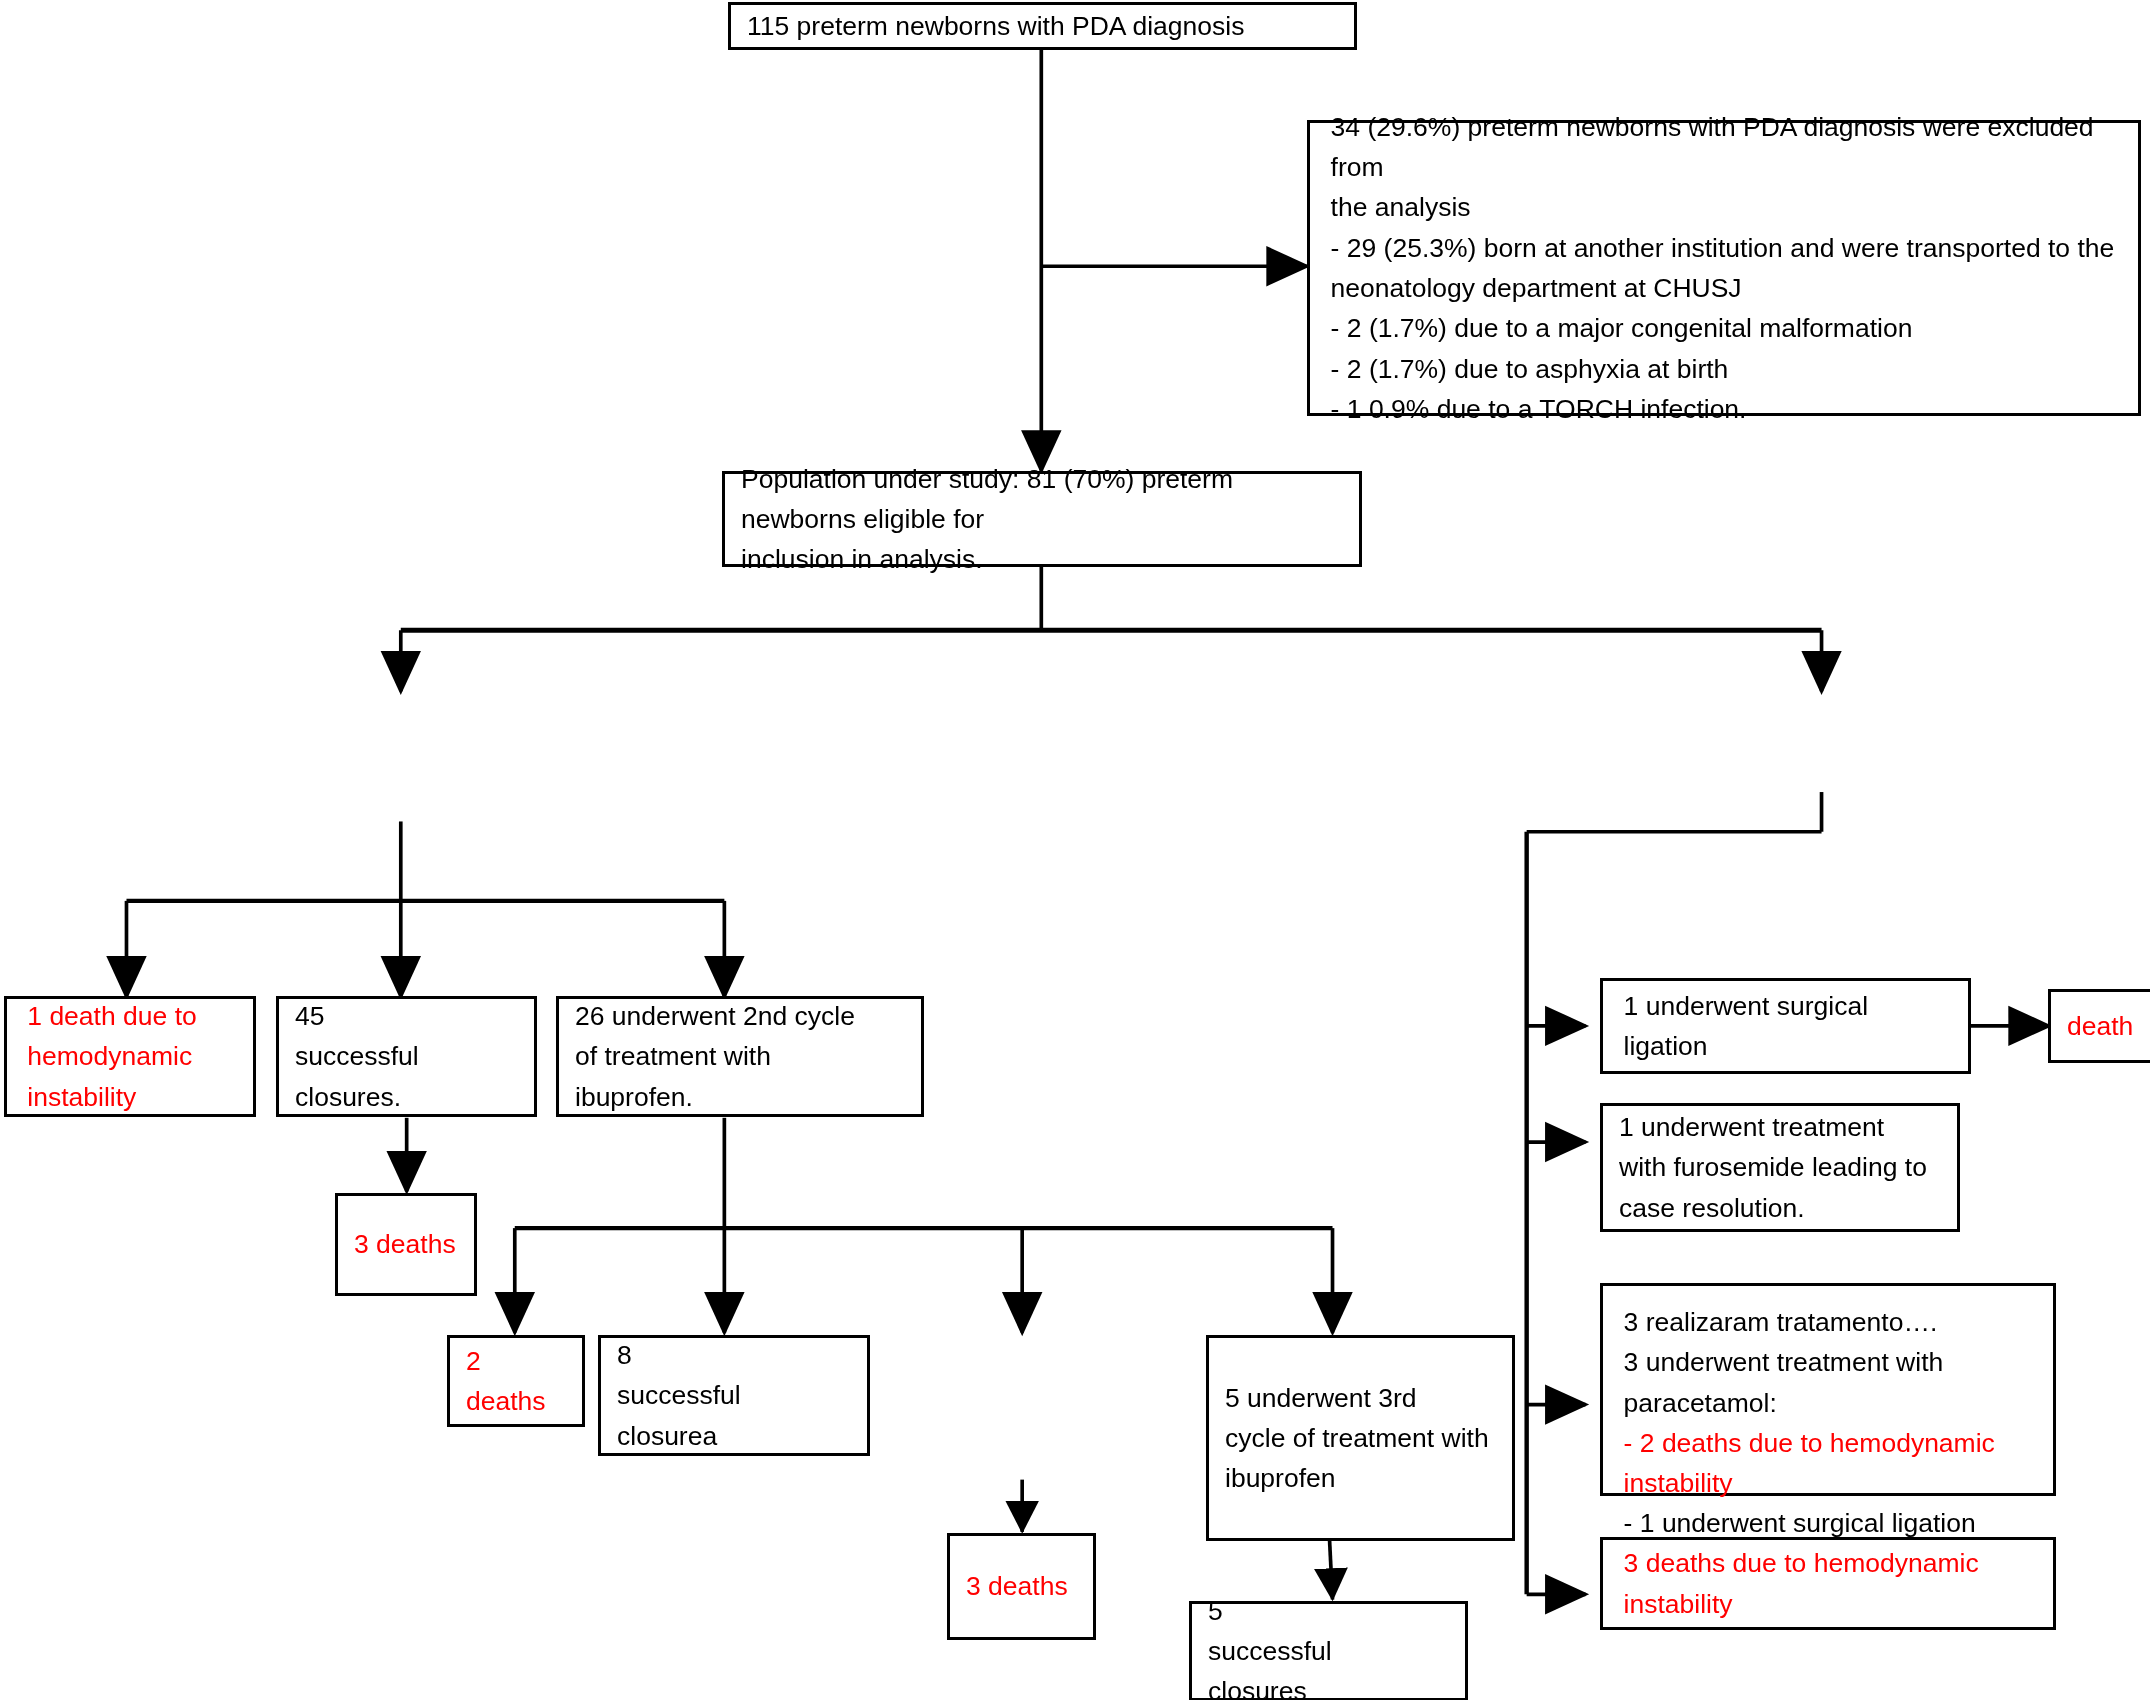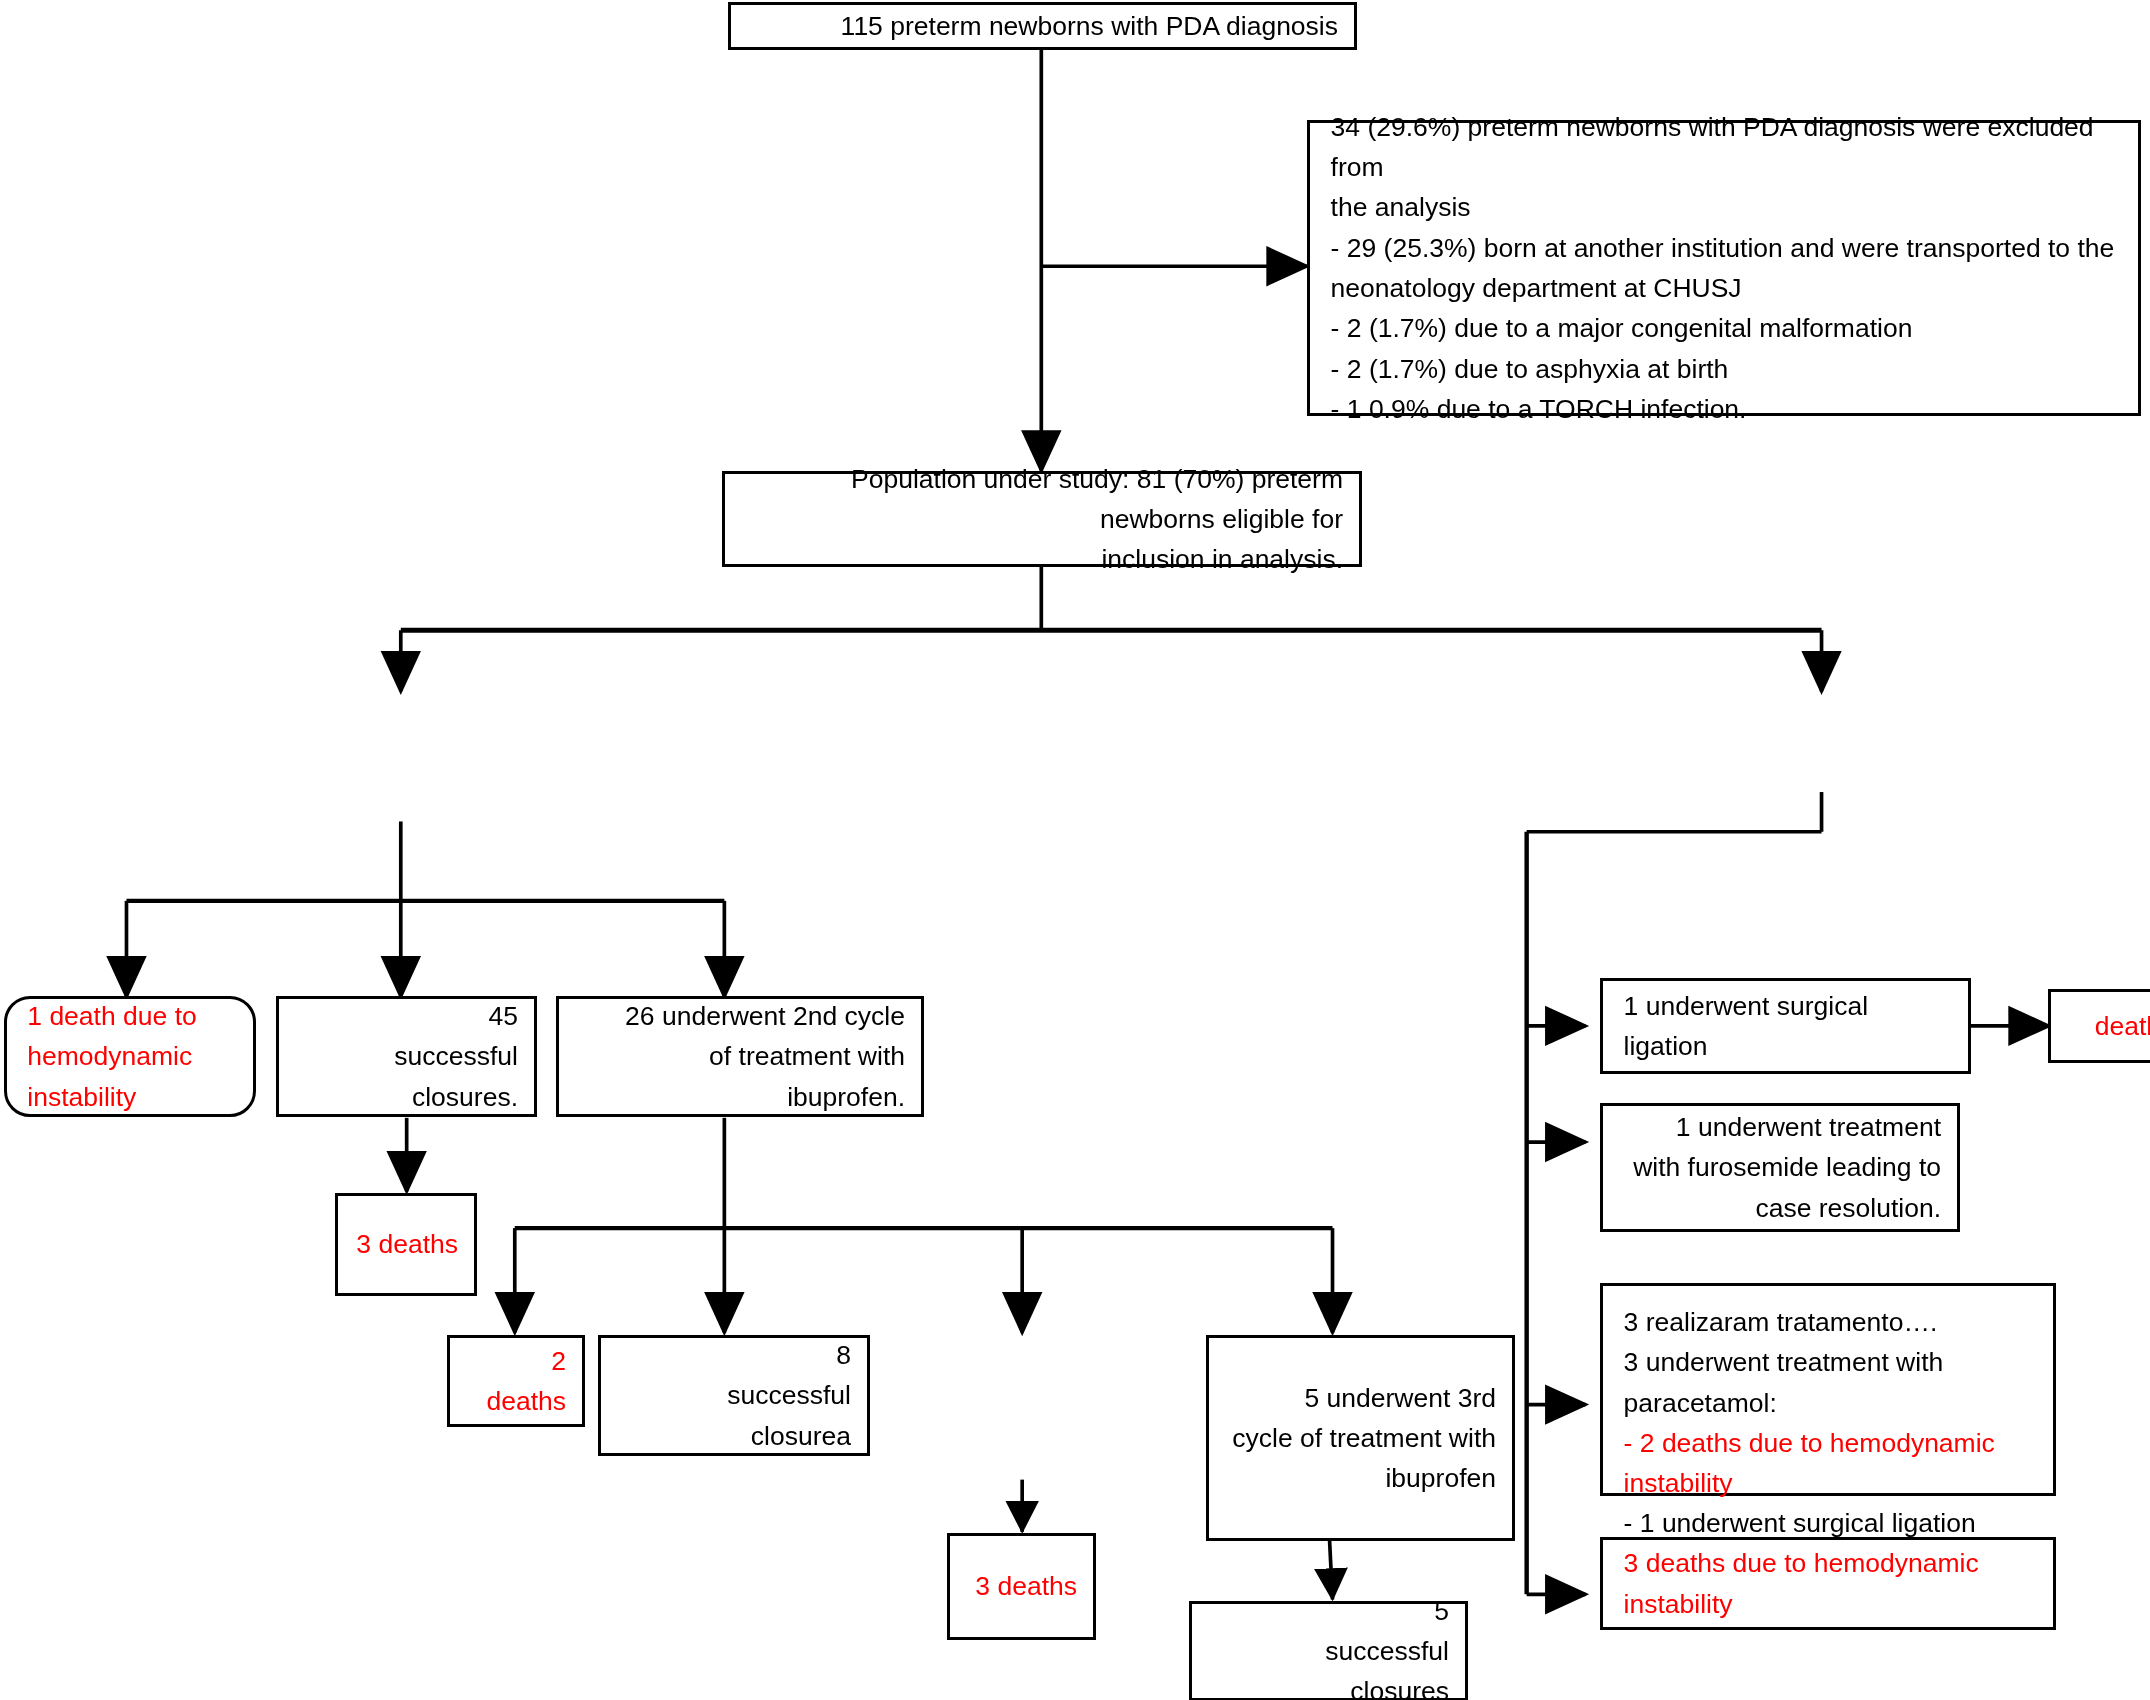--- a/index.html
+++ b/index.html
@@ -29,21 +29,21 @@
     border: 3.7px solid #000000;
     background: #ffffff;
     display: flex;
     flex-direction: column;
     justify-content: center;
     color: #000000;
     font-size: 26.5px;
     line-height: 1.52;
     z-index: 2;
   }
-  .node.center { text-align: right; align-items: center; }
+  .node.center { text-align: left; align-items: center; }
   .node.left   { text-align: left; align-items: flex-start; }
   .node .pad { padding: 0 16px; width: 100%; box-sizing: border-box; }
   .node .pad-l { padding: 0 20.6px; width: 100%; box-sizing: border-box; }
   .red { color: #ff0000; }
   .blk { color: #000000; }
   .line { display: block; white-space: pre-wrap; }
 </style>
 </head>
 <body>
 
@@ -118,21 +118,21 @@
 
   <div class="node center" style="left:722px; top:471px; width:640px; height:96px;">
     <div class="pad">
       <span class="line blk">Population under study: 81 (70%) preterm newborns eligible for</span>
       <span class="line blk">inclusion in analysis.</span>
     </div>
   </div>
 
 
 
-  <div class="node left" style="left:3.7px; top:996px; width:252px; height:121px;border-radius:26px;">
+  <div class="node left" style="left:3.7px; top:996px; width:252px; height:121px;">
     <div class="pad-l">
       <span class="line red">1 death due to</span>
       <span class="line red">hemodynamic</span>
       <span class="line red">instability</span>
     </div>
   </div>
 
   <div class="node center" style="left:276px; top:996px; width:261px; height:121px;">
     <div class="pad">
       <span class="line blk">45</span>

